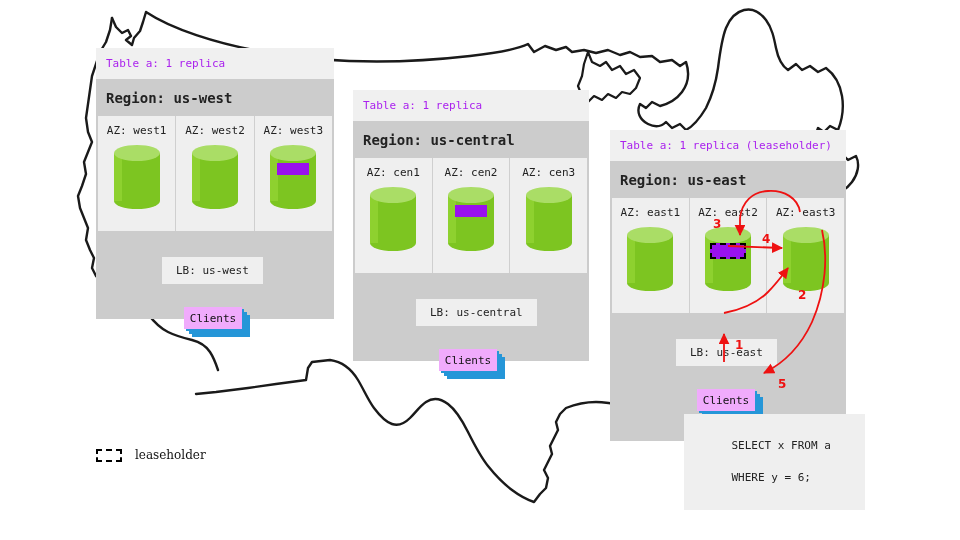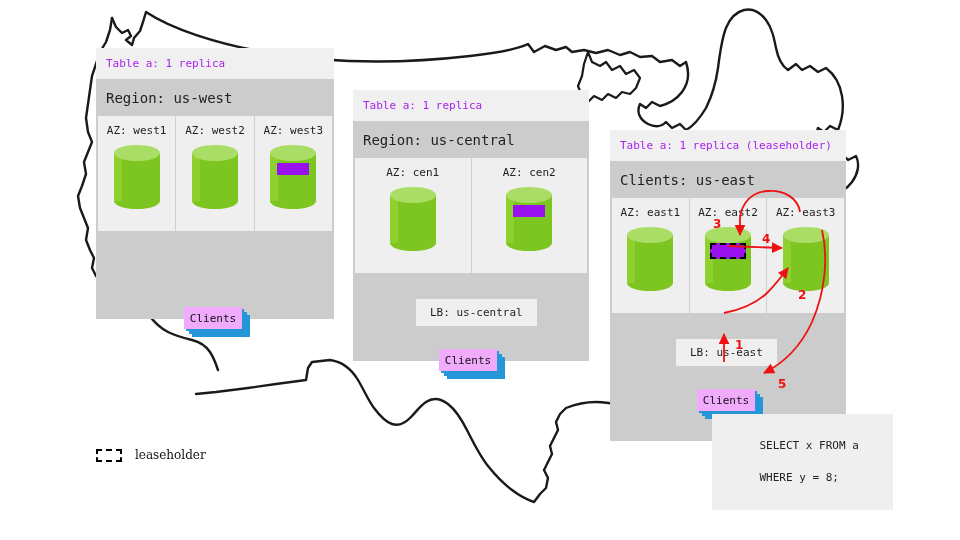--- a/index.html
+++ b/index.html
@@ -30,20 +30,21 @@
     background:#cccccc;
     padding:0 0 0 0;
     position:relative;
   }
   .region-title{
     font-family:"DejaVu Sans Mono", monospace;
     font-size:14px;
     color:#222;
     padding:11px 0 10px 10px;
     white-space:nowrap;
+    font-weight:bold;
   }
   .az-row{
     display:flex;
     background:#a3a3a3;
     margin:0 2px;
     position:relative;
   }
   .az-cell{
     flex:1;
     background:#efefef;
@@ -248,20 +249,21 @@
           <span class="az-label">AZ: west3</span>
           <div class="cyl">
             <div class="bottom"></div>
             <div class="body"></div>
             <div class="shade"></div>
             <div class="top"></div>
             <div class="replica"></div>
           </div>
         </div>
       </div>
+      <div class="lb-box" style="left:66px;top:178px;">LB: us-west</div>
       <div class="clients-stack" style="left:88px;top:228px;">
         <div class="sheet s3"></div>
         <div class="sheet s2"></div>
         <div class="sheet s1"></div>
         <div class="front">Clients</div>
       </div>
     </div>
   </div>
 
   <div class="region-panel" id="panel-central" style="left:353px;top:90px;width:236px;">
@@ -279,37 +281,46 @@
           </div>
         </div>
         <div class="az-cell">
           <span class="az-label">AZ: cen2</span>
           <div class="cyl">
             <div class="bottom"></div>
             <div class="body"></div>
             <div class="shade"></div>
             <div class="top"></div>
             <div class="replica"></div>
+          </div>
+        </div>
+        <div class="az-cell">
+          <span class="az-label">AZ: cen3</span>
+          <div class="cyl">
+            <div class="bottom"></div>
+            <div class="body"></div>
+            <div class="shade"></div>
+            <div class="top"></div>
           </div>
         </div>
       </div>
       <div class="lb-box" style="left:63px;top:178px;">LB: us-central</div>
       <div class="clients-stack" style="left:86px;top:228px;">
         <div class="sheet s3"></div>
         <div class="sheet s2"></div>
         <div class="sheet s1"></div>
         <div class="front">Clients</div>
       </div>
     </div>
   </div>
 
   <div class="region-panel" id="panel-east" style="left:610px;top:130px;width:236px;">
     <div class="panel-banner">Table a: 1 replica (leaseholder)</div>
     <div class="panel-body" style="height:280px;">
-      <div class="region-title">Clients: us-east</div>
+      <div class="region-title">Region: us-east</div>
       <div class="az-row">
         <div class="az-cell">
           <span class="az-label">AZ: east1</span>
           <div class="cyl">
             <div class="bottom"></div>
             <div class="body"></div>
             <div class="shade"></div>
             <div class="top"></div>
           </div>
         </div>
@@ -336,23 +347,23 @@
       <div class="lb-box" style="left:66px;top:178px;">LB: us-east</div>
       <div class="clients-stack" style="left:87px;top:228px;">
         <div class="sheet s3"></div>
         <div class="sheet s2"></div>
         <div class="sheet s1"></div>
         <div class="front">Clients</div>
       </div>
     </div>
   </div>
 
-  <div id="sql-box" style="left:712px;top:414px;width:150px;padding-left:21px;">
+  <div id="sql-box" style="left:684px;top:414px;width:150px;padding-left:21px;">
     <span>SELECT x FROM a</span><br>
-    <span>WHERE y = 8;</span>
+    <span>WHERE y = 6;</span>
   </div>
 
   <div id="legend">
     <span class="swatch"></span>
     <span class="legend-text">leaseholder</span>
   </div>
 
   <svg id="arrows" viewBox="0 0 960 540" xmlns="http://www.w3.org/2000/svg">
     <defs>
       <marker id="ah" markerWidth="7" markerHeight="7" refX="5.6" refY="3" orient="auto">

